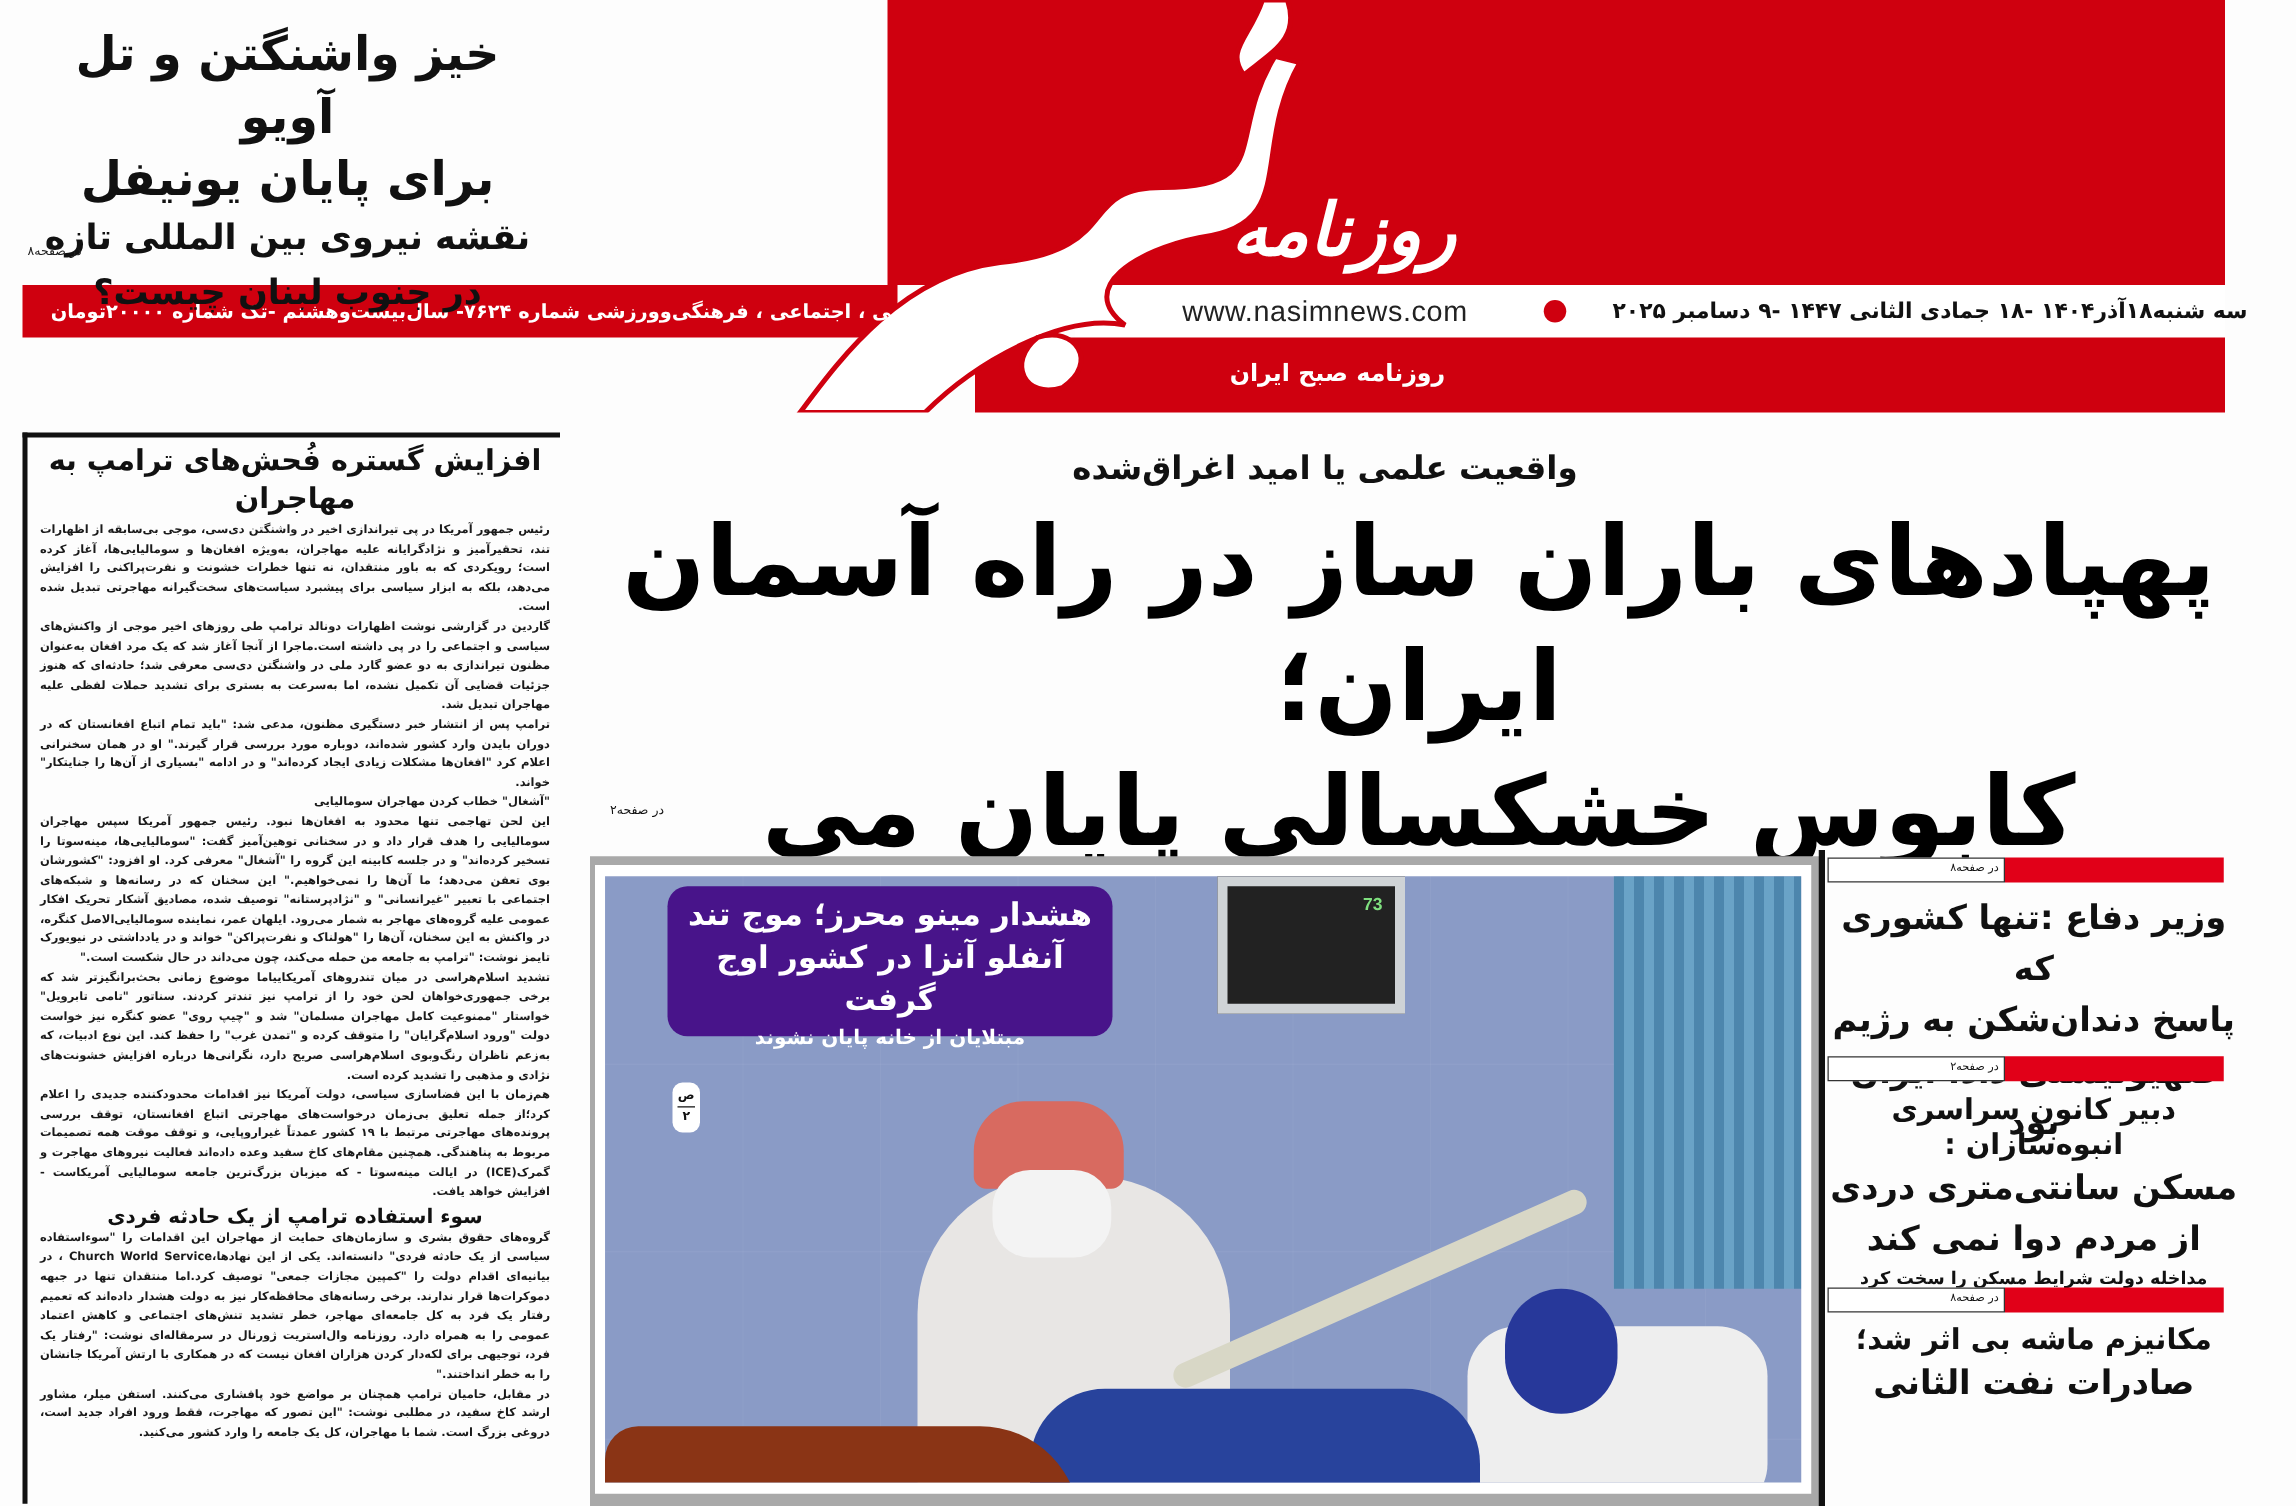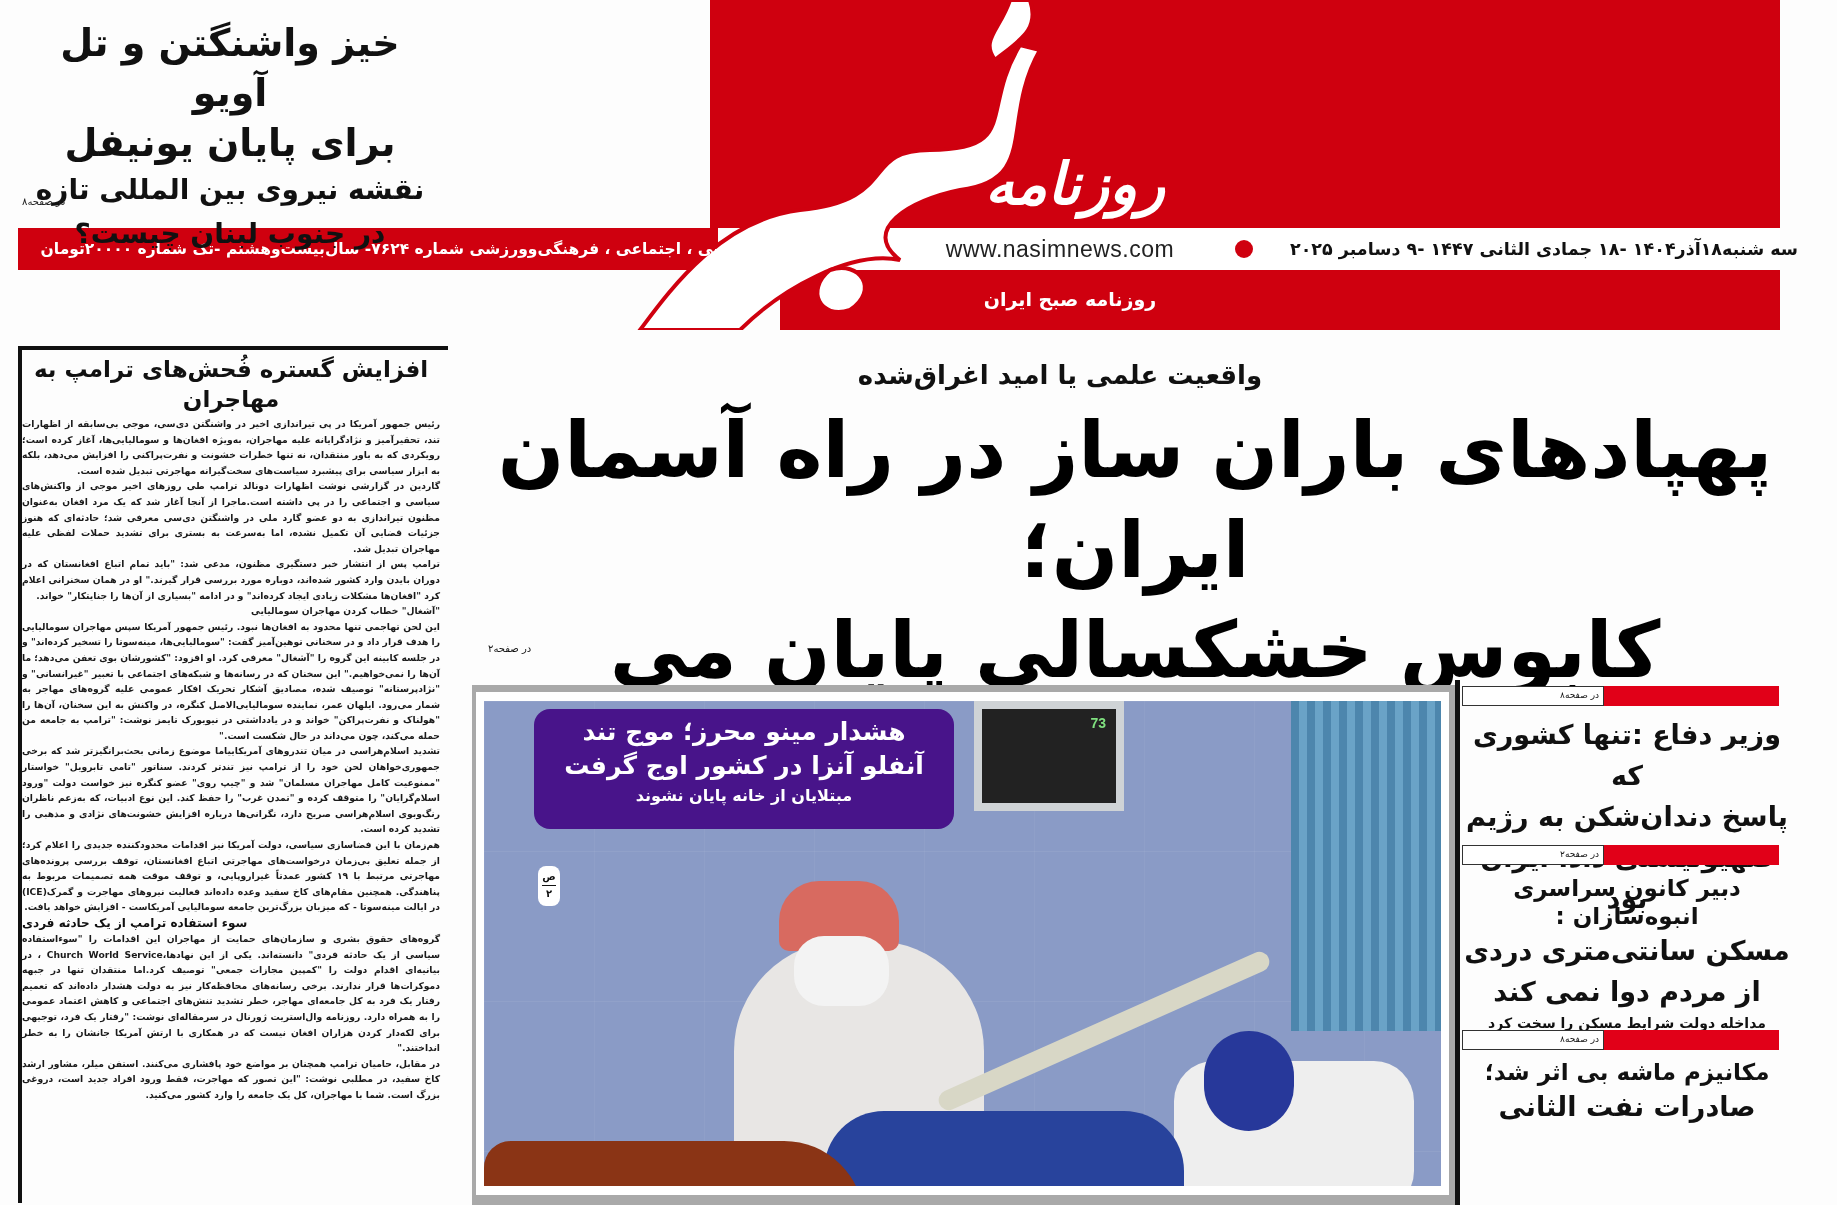--- a/index.html
+++ b/index.html
@@ -54,25 +54,25 @@
     .headline {
       left: 490px; top: 400px; width: 1290px; text-align: center;
       font-size: 78px; font-weight: 900; line-height: 100px; letter-spacing: -1px; color: #000;
     }
     .headline-ref { left: 488px; top: 643px; font-size: 10px; }
 
     
     .article {
       left: 18px; top: 346px; width: 430px; height: 857px;
       border-top: 4px solid #111; border-left: 4px solid #111;
-      padding: 4px 8px 0 0;
+      padding: 4px 8px 0 10px;
     }
     .article h2 { font-size: 23px; font-weight: 900; text-align: center; line-height: 30px; margin-bottom: 2px; }
     .article p { font-size: 9.2px; line-height: 15.6px; text-align: justify; font-weight: bold; color: #1a1a1a; }
-    .article h4 { font-size: 12px; font-weight: 900; text-align: left; margin: 1px 0; }
+    .article h4 { font-size: 16px; font-weight: 900; text-align: center; margin: 1px 0; }
 
     
     .photo-frame {
       left: 472px; top: 685px; width: 985px; height: 520px;
       background: #a9a9a9; padding: 7px 8px 10px 4px;
     }
     .photo-inner { width: 100%; height: 100%; background: #fff; padding: 9px 8px; }
     .photo {
       position: relative; width: 100%; height: 100%; overflow: hidden;
       background:
@@ -87,21 +87,21 @@
     .ph-nurse-body { position: absolute; left: 250px; top: 240px; width: 250px; height: 260px; background: #e8e6e4; border-radius: 110px 110px 0 0; }
     .ph-nurse-cap { position: absolute; left: 295px; top: 180px; width: 120px; height: 70px; background: #d86a60; border-radius: 40px 40px 10px 10px; }
     .ph-nurse-face { position: absolute; left: 310px; top: 235px; width: 95px; height: 70px; background: #f3f3f3; border-radius: 30px; }
     .ph-bed-rail { position: absolute; left: 440px; top: 320px; width: 360px; height: 20px; background: #d8d7c6; transform: rotate(-24deg); border-radius: 10px; }
     .ph-patient-cap { position: absolute; left: 720px; top: 330px; width: 90px; height: 100px; background: #27389a; border-radius: 45px; }
     .ph-pillow { position: absolute; left: 690px; top: 360px; width: 240px; height: 150px; background: #eee; border-radius: 40px; }
     .ph-blanket-blue { position: absolute; left: 340px; top: 410px; width: 360px; height: 110px; background: #28439c; border-radius: 60px 60px 0 0; }
     .ph-blanket-brown { position: absolute; left: 0; top: 440px; width: 380px; height: 80px; background: #8a3415; border-radius: 40px 120px 0 0; }
 
     .photo-caption {
-      position: absolute; left: 50px; top: 8px; width: 420px; height: 120px;
+      position: absolute; left: 50px; top: 8px; width: 356px; height: 120px;
       background: #48148a; border-radius: 16px; text-align: center; color: #fff;
       padding-top: 6px;
     }
     .photo-caption .c1 { font-size: 25px; font-weight: 900; line-height: 34px; }
     .photo-caption .c2 { font-size: 16px; font-weight: 900; line-height: 26px; }
     .page-badge {
       position: absolute; left: 54px; top: 165px; width: 22px; height: 40px;
       background: #fff; border-radius: 8px; text-align: center; font-size: 10px; font-weight: bold; line-height: 14px; padding-top: 4px;
     }
     .page-badge hr { border: none; border-top: 1px solid #111; margin: 1px 4px; }

